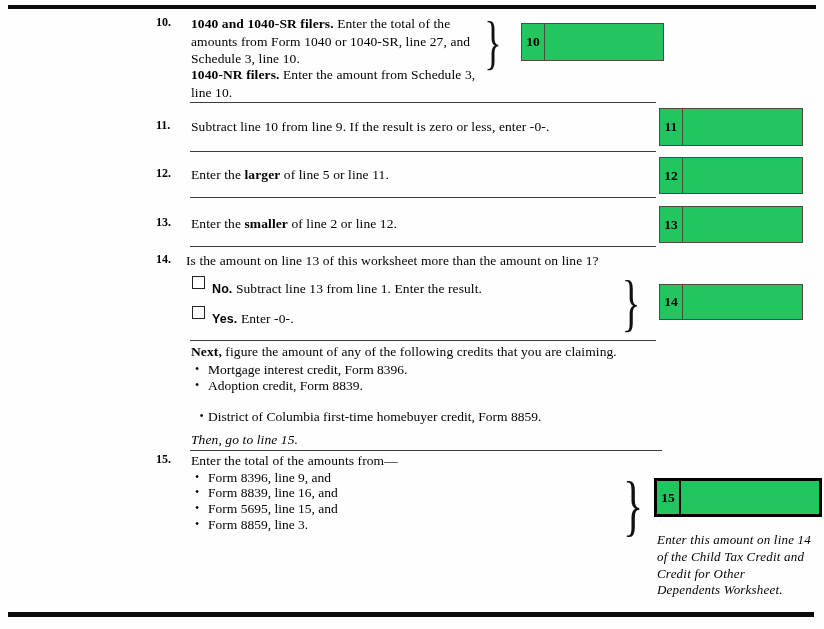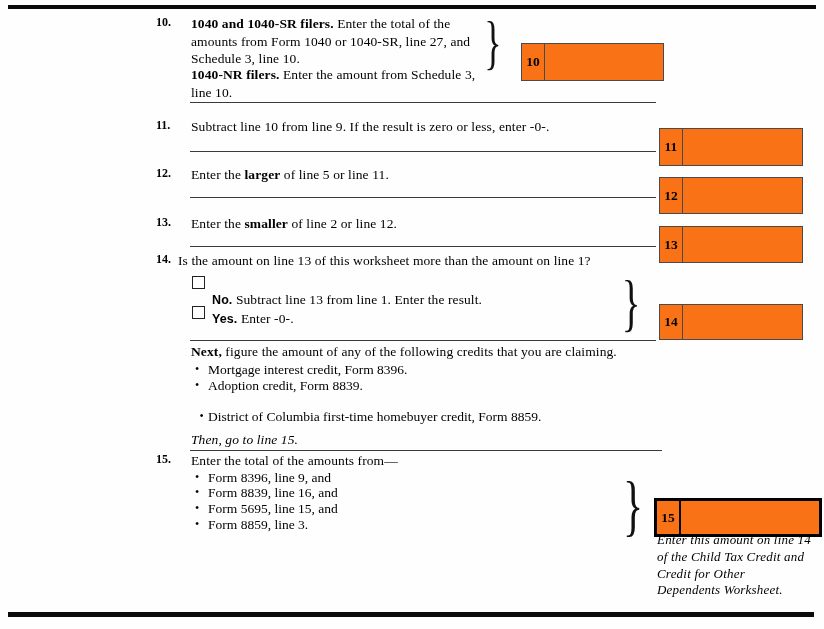--- a/index.html
+++ b/index.html
@@ -14,24 +14,23 @@
   }
   .abs { position:absolute; }
   .thick-bar { background:#0b0b0b; }
   .sep { border-top:1.4px solid #3a3a3a; height:0; }
   .body-text { font-size:13.5px; line-height:17.5px; letter-spacing:0.1px; }
   .num { font-weight:bold; font-size:12px; }
   b.seg { font-weight:bold; }
   .sans-bold { font-family:"Liberation Sans", sans-serif; font-weight:bold; font-size:12.5px; }
   .italic { font-style:italic; }
   .amount-box {
-    position:absolute; background:#f97316;
+    position:absolute; background:#22c55e;
     border:1.3px solid #4a4a4a;
     display:flex;
-    margin-top:20px;
   }
   .amount-box .cell-num {
     width:23px; border-right:1.3px solid #4a4a4a;
     display:flex; align-items:center; justify-content:center;
     font-weight:bold; font-size:13.5px;
   }
   .amount-box .cell-entry { flex:1; }
   .amount-box.thick { border:3px solid #000; }
   .amount-box.thick .cell-num { border-right:2px solid #000; width:24px; }
   .brace {
@@ -99,24 +98,24 @@
   <div class="abs body-text" style="left:191px; top:215px; width:460px;">
     <span>Enter the </span><b class="seg">smaller</b><span> of line 2 or line 12.</span>
   </div>
   <div class="amount-box" style="left:659px; top:206px; width:144px; height:37px;">
     <div class="cell-num">13</div>
     <div class="cell-entry"></div>
   </div>
   <div class="abs sep" style="left:190px; top:246px; width:466px;"></div>
 
   <div class="abs num" style="left:156px; top:252px;">14.</div>
-  <div class="abs body-text" style="left:178px; top:252px; width:470px;">Is the amount on line 13 of this worksheet more than the amount on line 1?</div>
+  <div class="abs body-text" style="left:186px; top:252px; width:470px;">Is the amount on line 13 of this worksheet more than the amount on line 1?</div>
 
   <div class="checkbox" style="left:192px; top:276px;"></div>
-  <div class="abs body-text" style="left:212px; top:280px; width:430px;margin-top:11px;">
+  <div class="abs body-text" style="left:212px; top:280px; width:430px;">
     <span class="sans-bold">No.</span><span> Subtract line 13 from line 1. Enter the result.</span>
   </div>
 
   <div class="checkbox" style="left:192px; top:306px;"></div>
   <div class="abs body-text" style="left:212px; top:310px; width:430px;">
     <span class="sans-bold">Yes.</span><span> Enter -0-.</span>
   </div>
 
   <div class="brace" style="left:620px; top:272px; width:22px; height:62px; font-size:54px;">
       <span>}</span>

